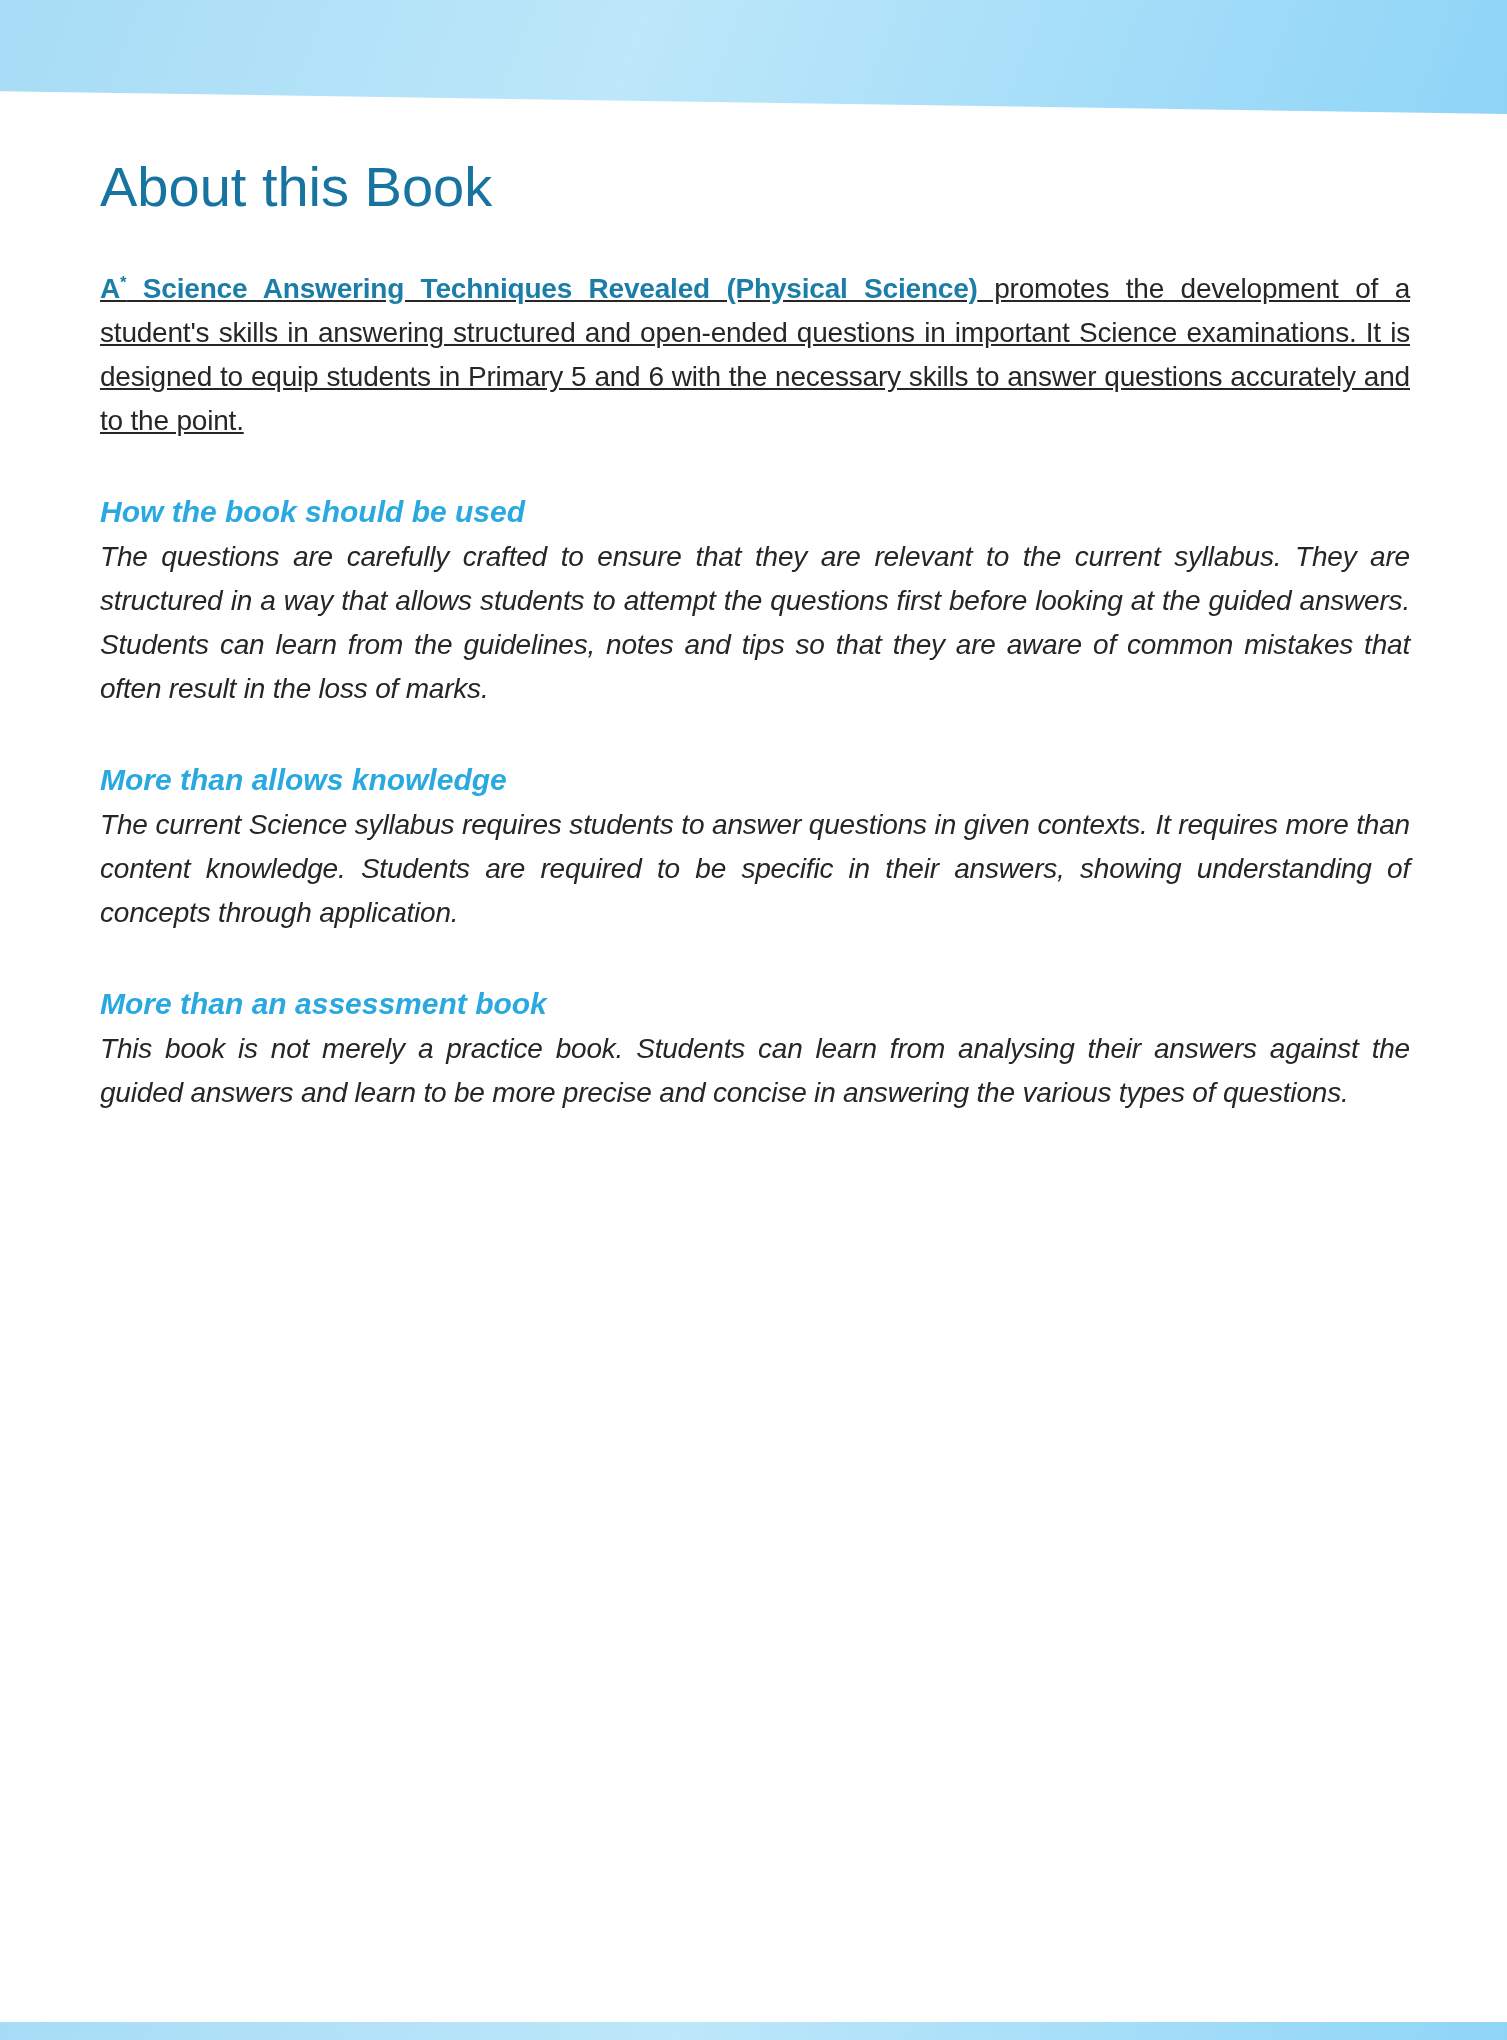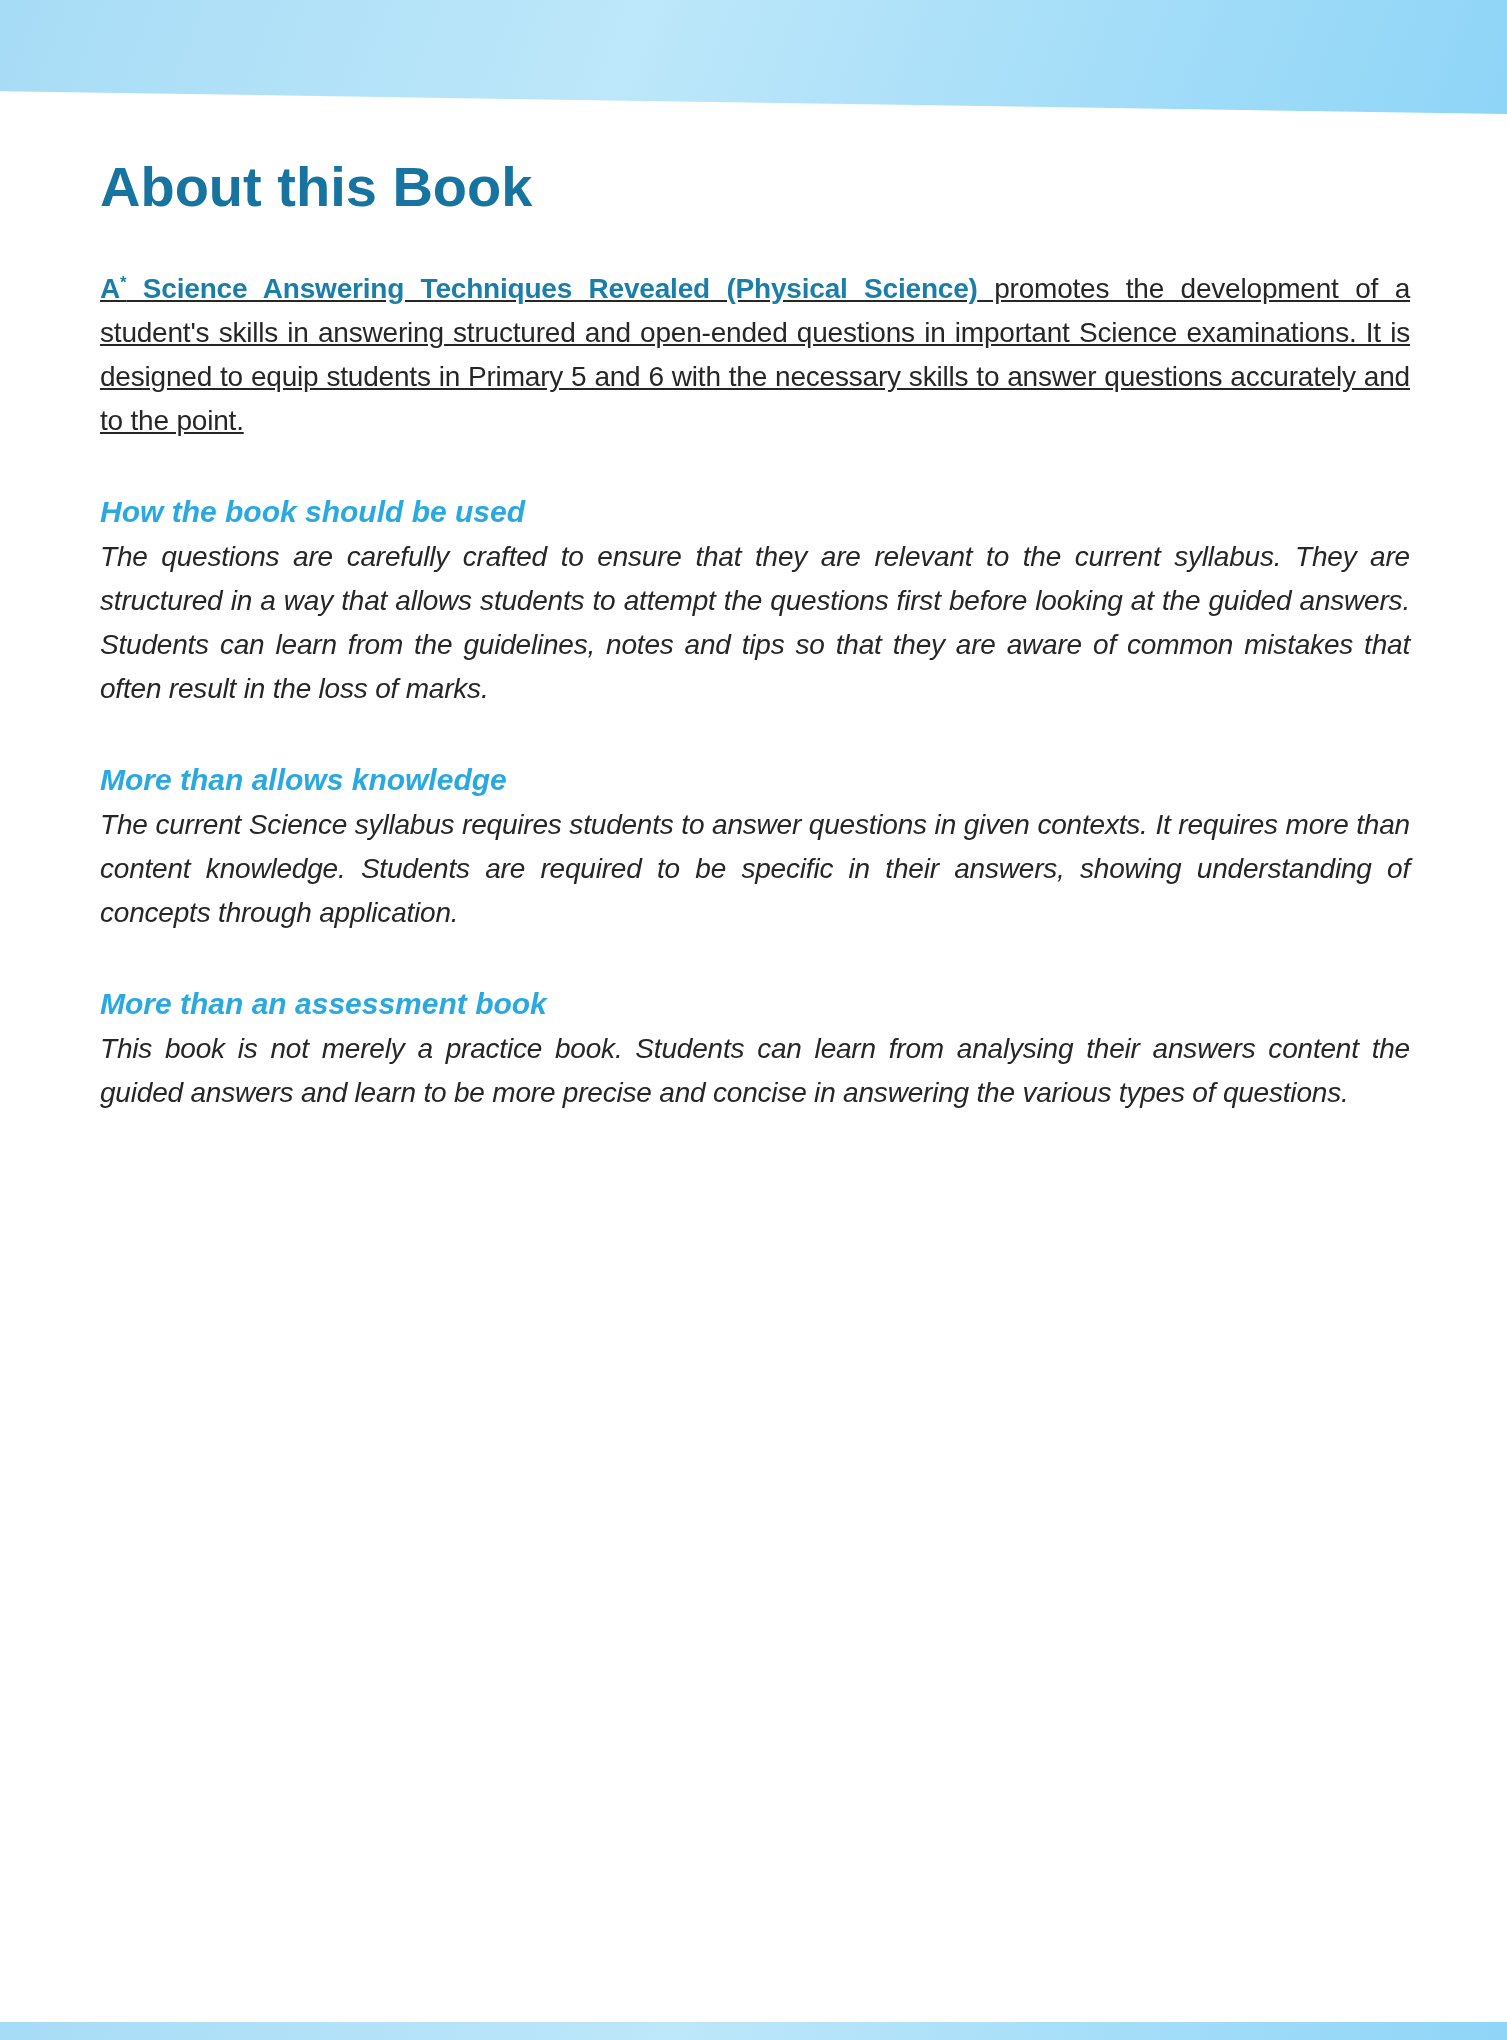--- a/index.html
+++ b/index.html
@@ -29,21 +29,21 @@
   .content {
     position: absolute;
     top: 114px;
     left: 100px;
     width: 1310px;
   }
   .page-title {
     margin-top: 44px;
     font-size: 56px;
     line-height: 58px;
-    font-weight: 700;
+    font-weight: 400;
     letter-spacing: 0px;
     color: #17739f;
   }
   .body-text {
     font-size: 28px;
     line-height: 44px;
     letter-spacing: -0.2px;
     color: #262626;
     text-align: justify;
   }
@@ -92,20 +92,20 @@
       <p class="body-text section-body">The questions are carefully crafted to ensure that they are relevant to the current syllabus. They are structured in a way that allows students to attempt the questions first before looking at the guided answers. Students can learn from the guidelines, notes and tips so that they are aware of common mistakes that often result in the loss of marks.</p>
     </div>
 
     <div class="section">
       <div class="section-heading">More than allows knowledge</div>
       <p class="body-text section-body">The current Science syllabus requires students to answer questions in given contexts. It requires more than content knowledge. Students are required to be specific in their answers, showing understanding of concepts through application.</p>
     </div>
 
     <div class="section">
       <div class="section-heading">More than an assessment book</div>
-      <p class="body-text section-body">This book is not merely a practice book. Students can learn from analysing their answers content the guided answers and learn to be more precise and concise in answering the various types of questions.</p>
+      <p class="body-text section-body">This book is not merely a practice book. Students can learn from analysing their answers against the guided answers and learn to be more precise and concise in answering the various types of questions.</p>
     </div>
 
   </div>
 
   <div class="footer-band"></div>
 
 </div>
 
 </body></html>

